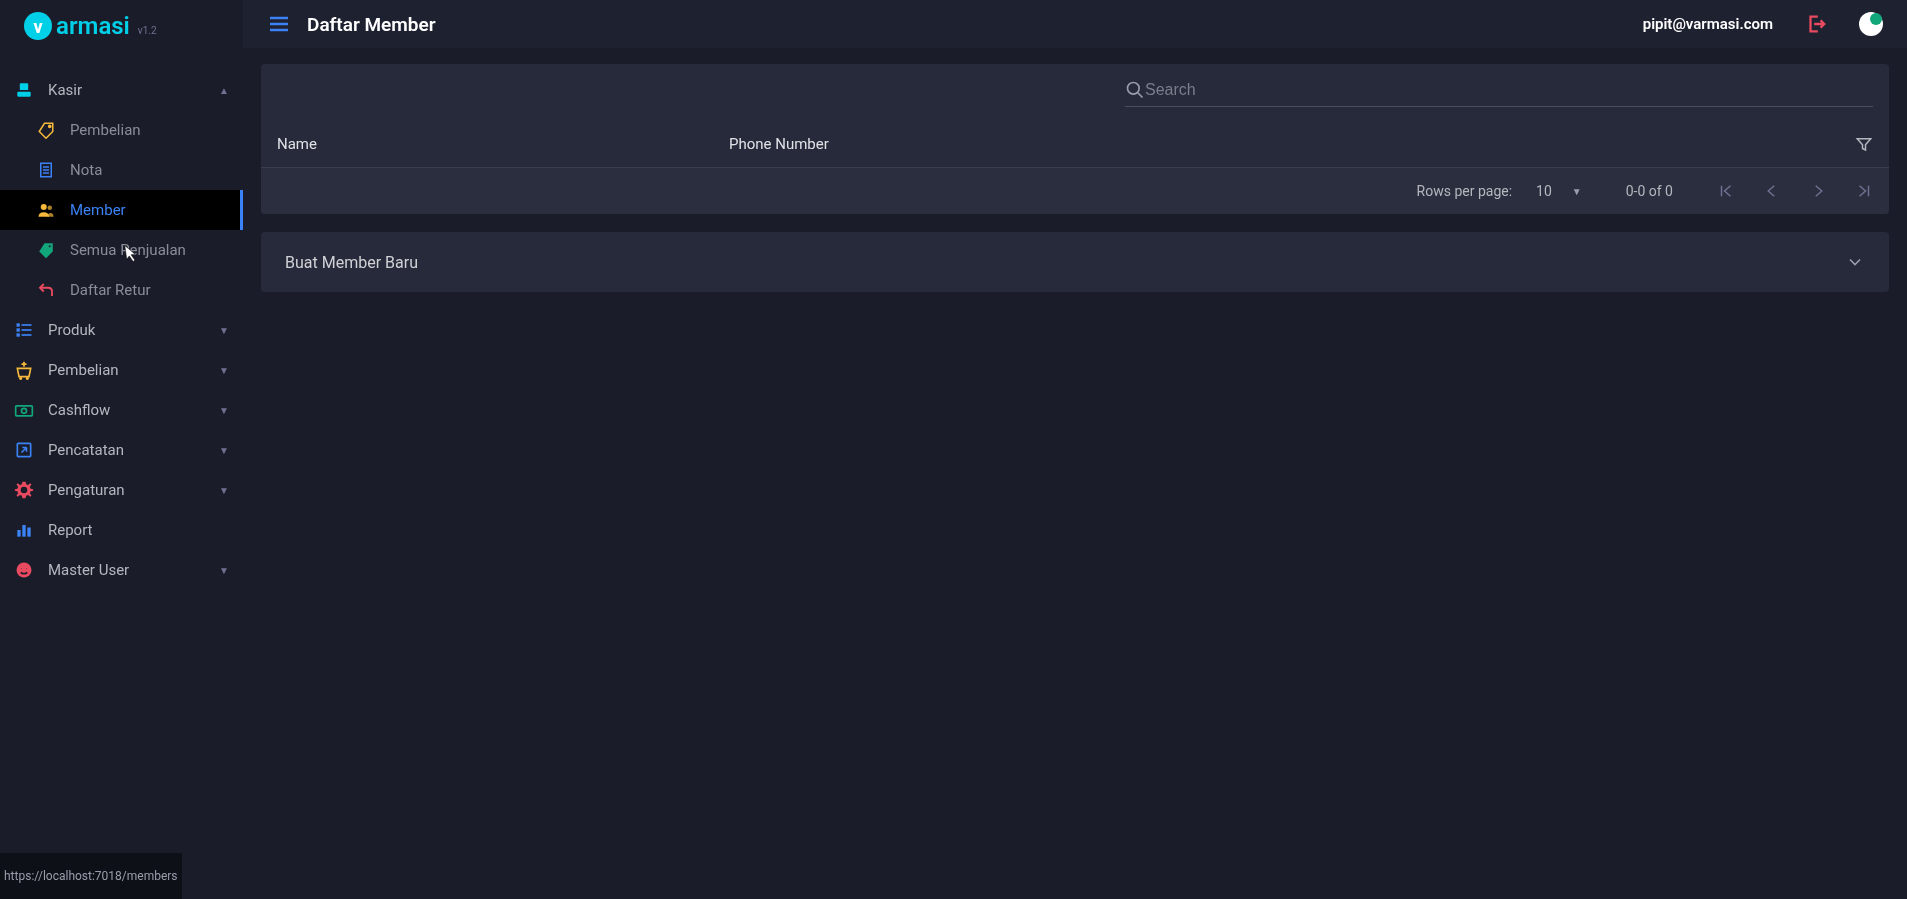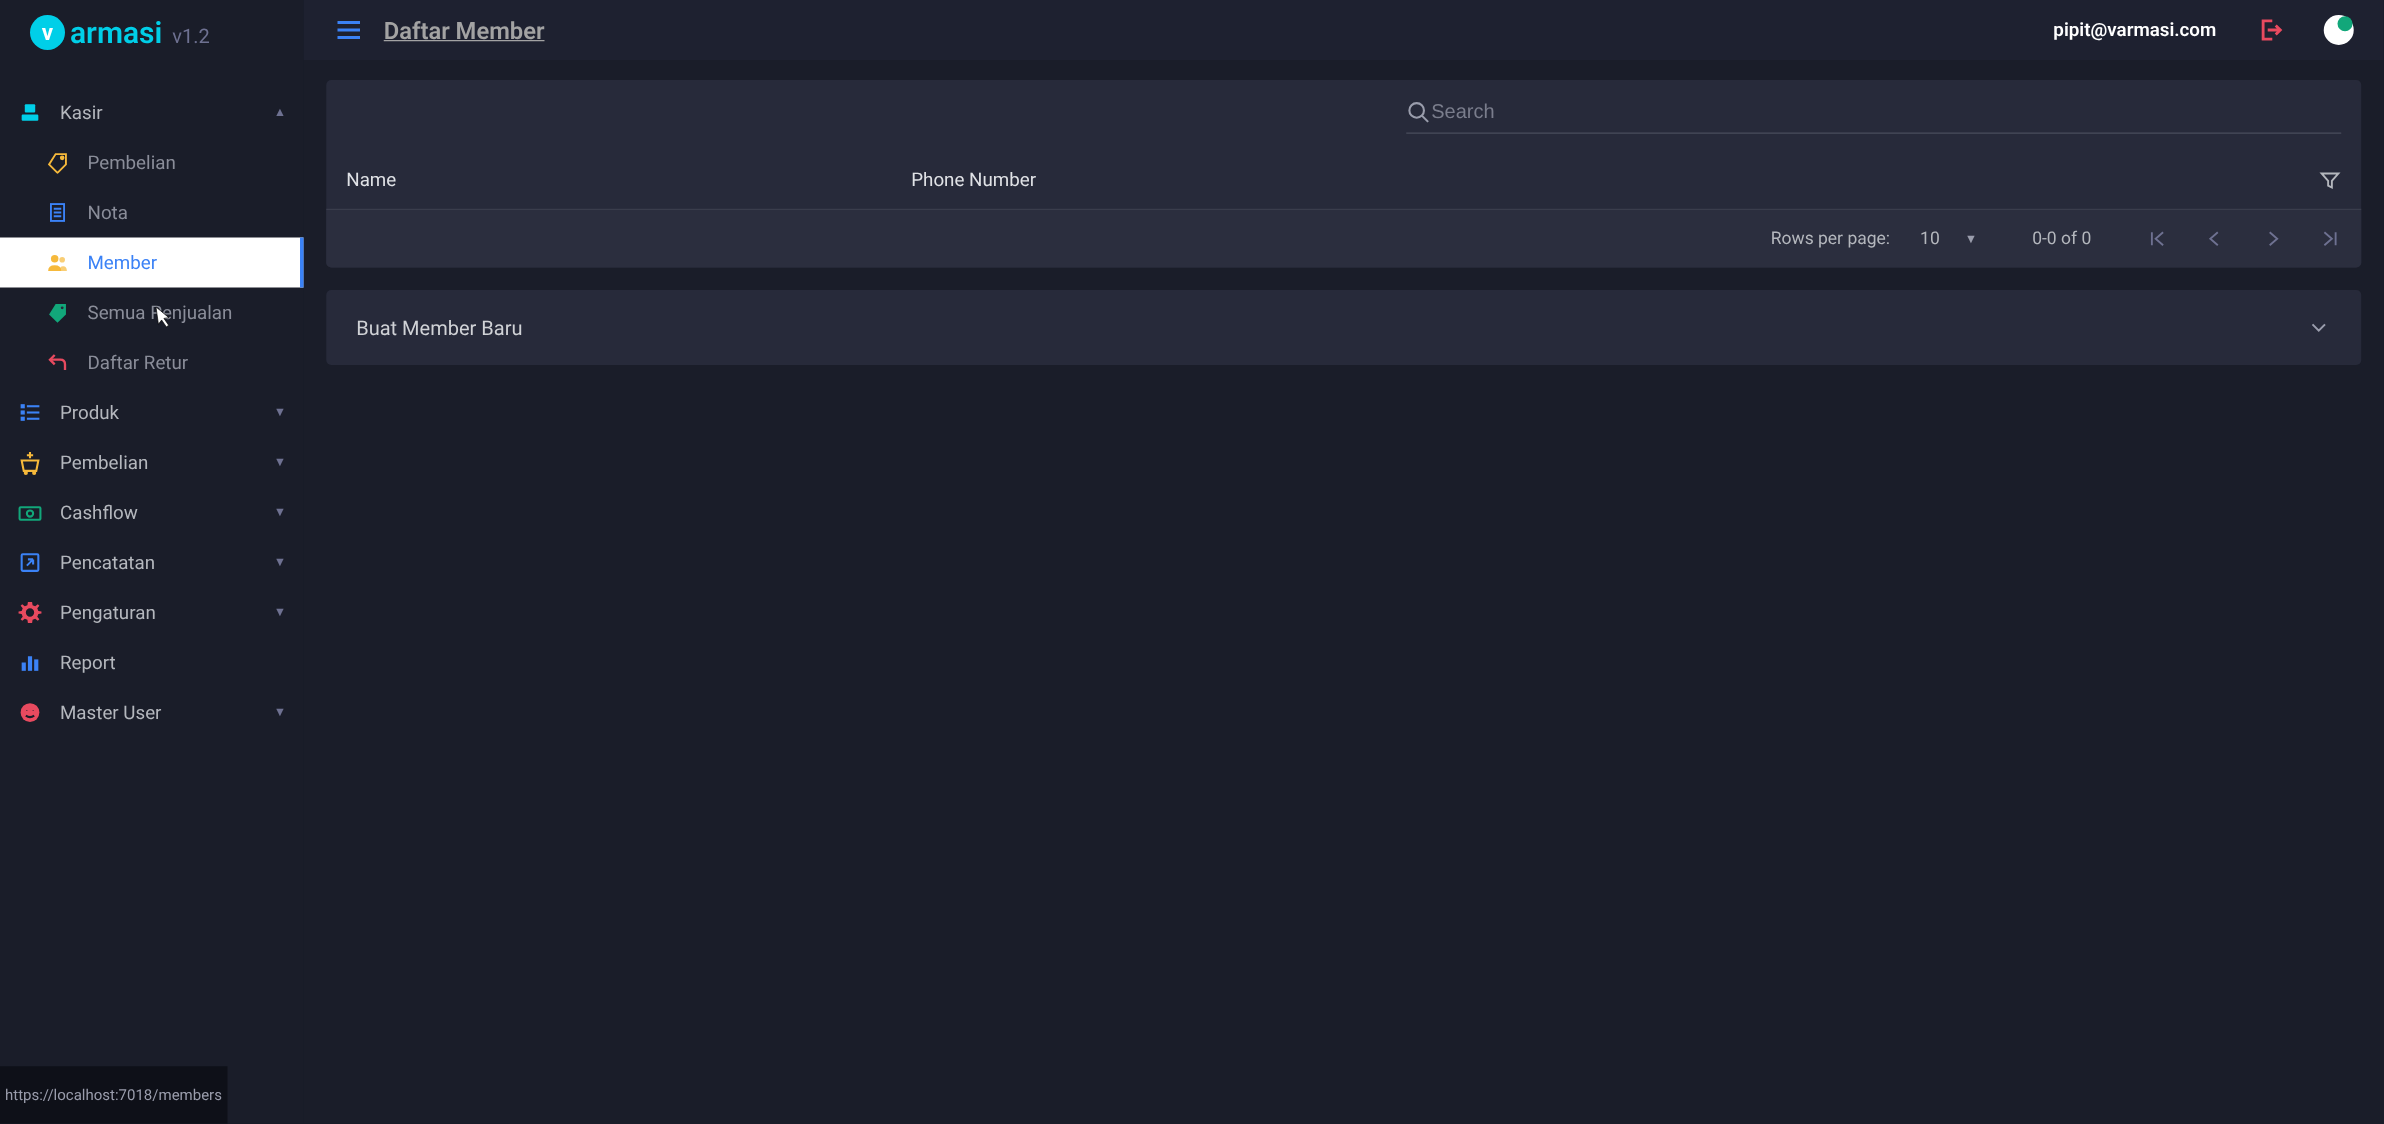--- a/index.html
+++ b/index.html
@@ -35,37 +35,37 @@
     color: #fff; font-weight: 700; font-size: 18px;
     align-self: center;
   }
   .logo-text {
     color: #00cfe8;
     font-size: 24px;
     font-weight: 600;
   }
   .logo-version {
     color: #6e7191;
-    font-size: 16px;
+    font-size: 10px;
     margin-left: 4px;
   }
   .nav { flex: 1; margin-top: 18px; }
   .nav-item {
     display: flex;
     align-items: center;
     padding: 10px 14px;
     gap: 14px;
     font-size: 15px;
     color: #b4b7bd;
     cursor: pointer;
     position: relative;
   }
   .nav-item.sub { padding-left: 36px; color: #8a8d99; }
   .nav-item.active {
-    background: #ffffff;
+    background: #000000;
     border-right: 3px solid #3b82f6;
     color: #3b82f6;
   }
   .nav-item .chev {
     margin-left: auto;
     font-size: 10px;
     color: #6e7191;
   }
   .nav-icon {
     width: 20px; height: 20px;
@@ -83,24 +83,23 @@
     left: 243px; top: 0; right: 0;
     height: 48px;
     background: #1e2130;
     display: flex;
     align-items: center;
     padding: 0 24px;
     gap: 16px;
   }
   .menu-btn { color: #3b82f6; cursor: pointer; }
   .page-title {
-    color: #a3a3a3;
+    color: #ffffff;
     font-size: 19px;
     font-weight: 600;
-    text-decoration: underline;
   }
   .topbar-right {
     margin-left: auto;
     display: flex;
     align-items: center;
     gap: 32px;
   }
   .user-email { color: #fff; font-weight: 600; font-size: 15px; }
   .logout-btn { color: #e84a5f; cursor: pointer; }
   .avatar {

